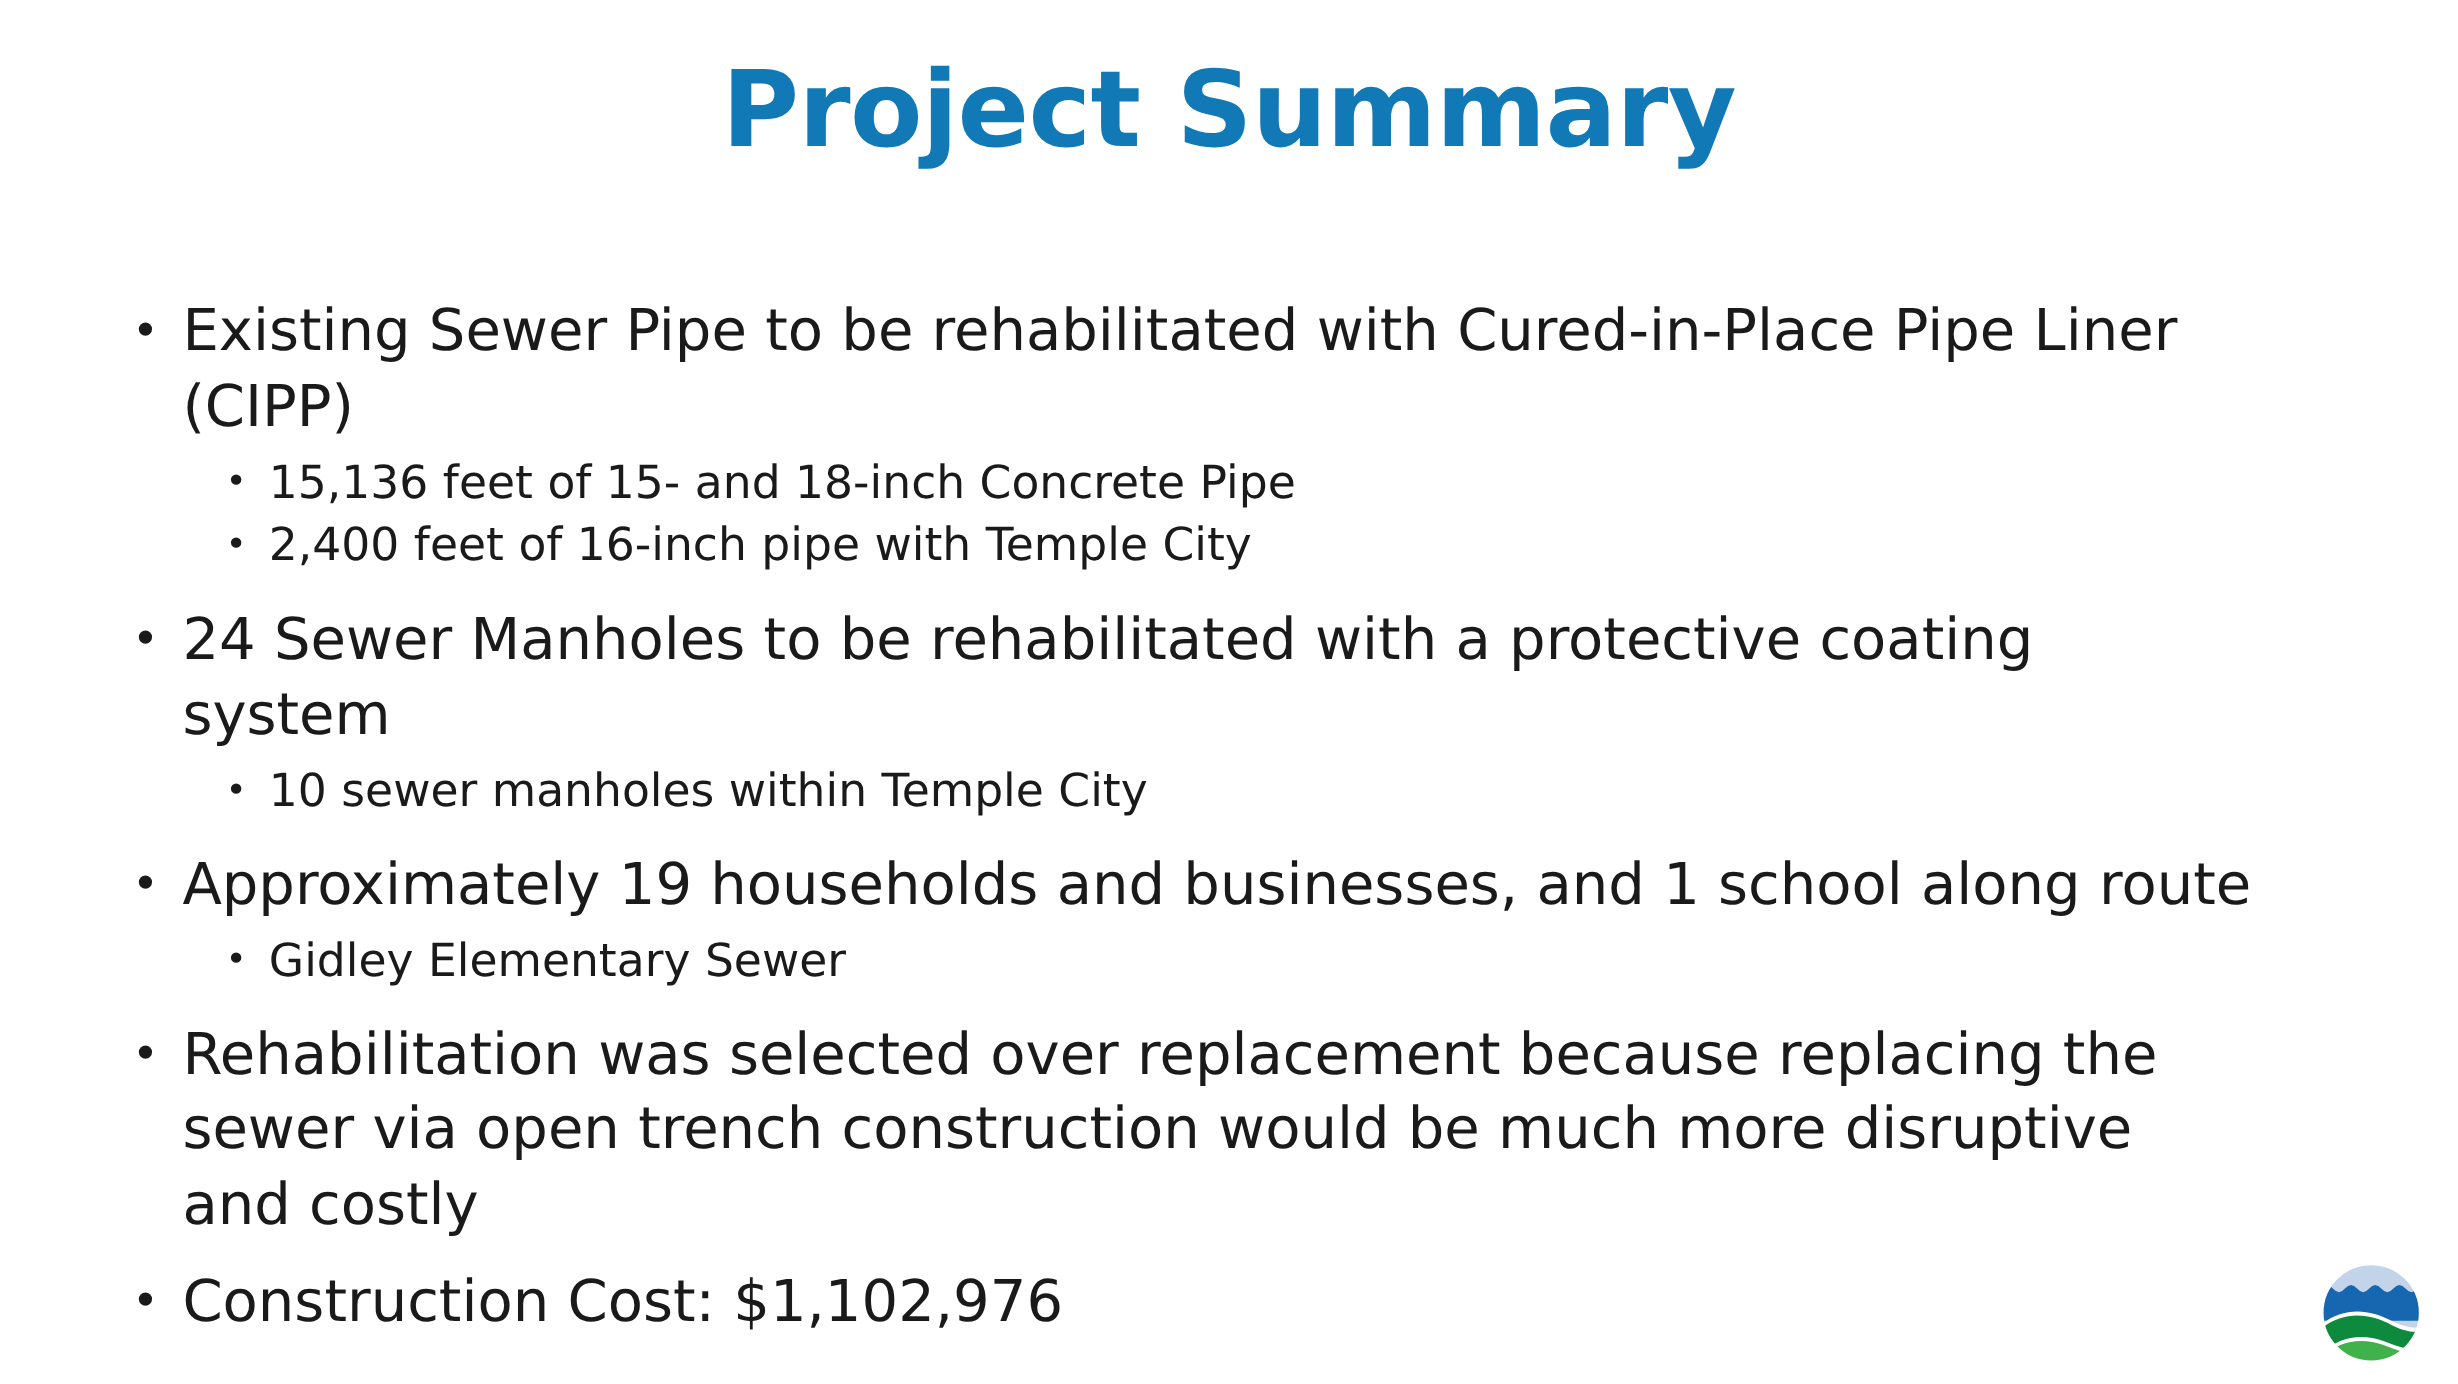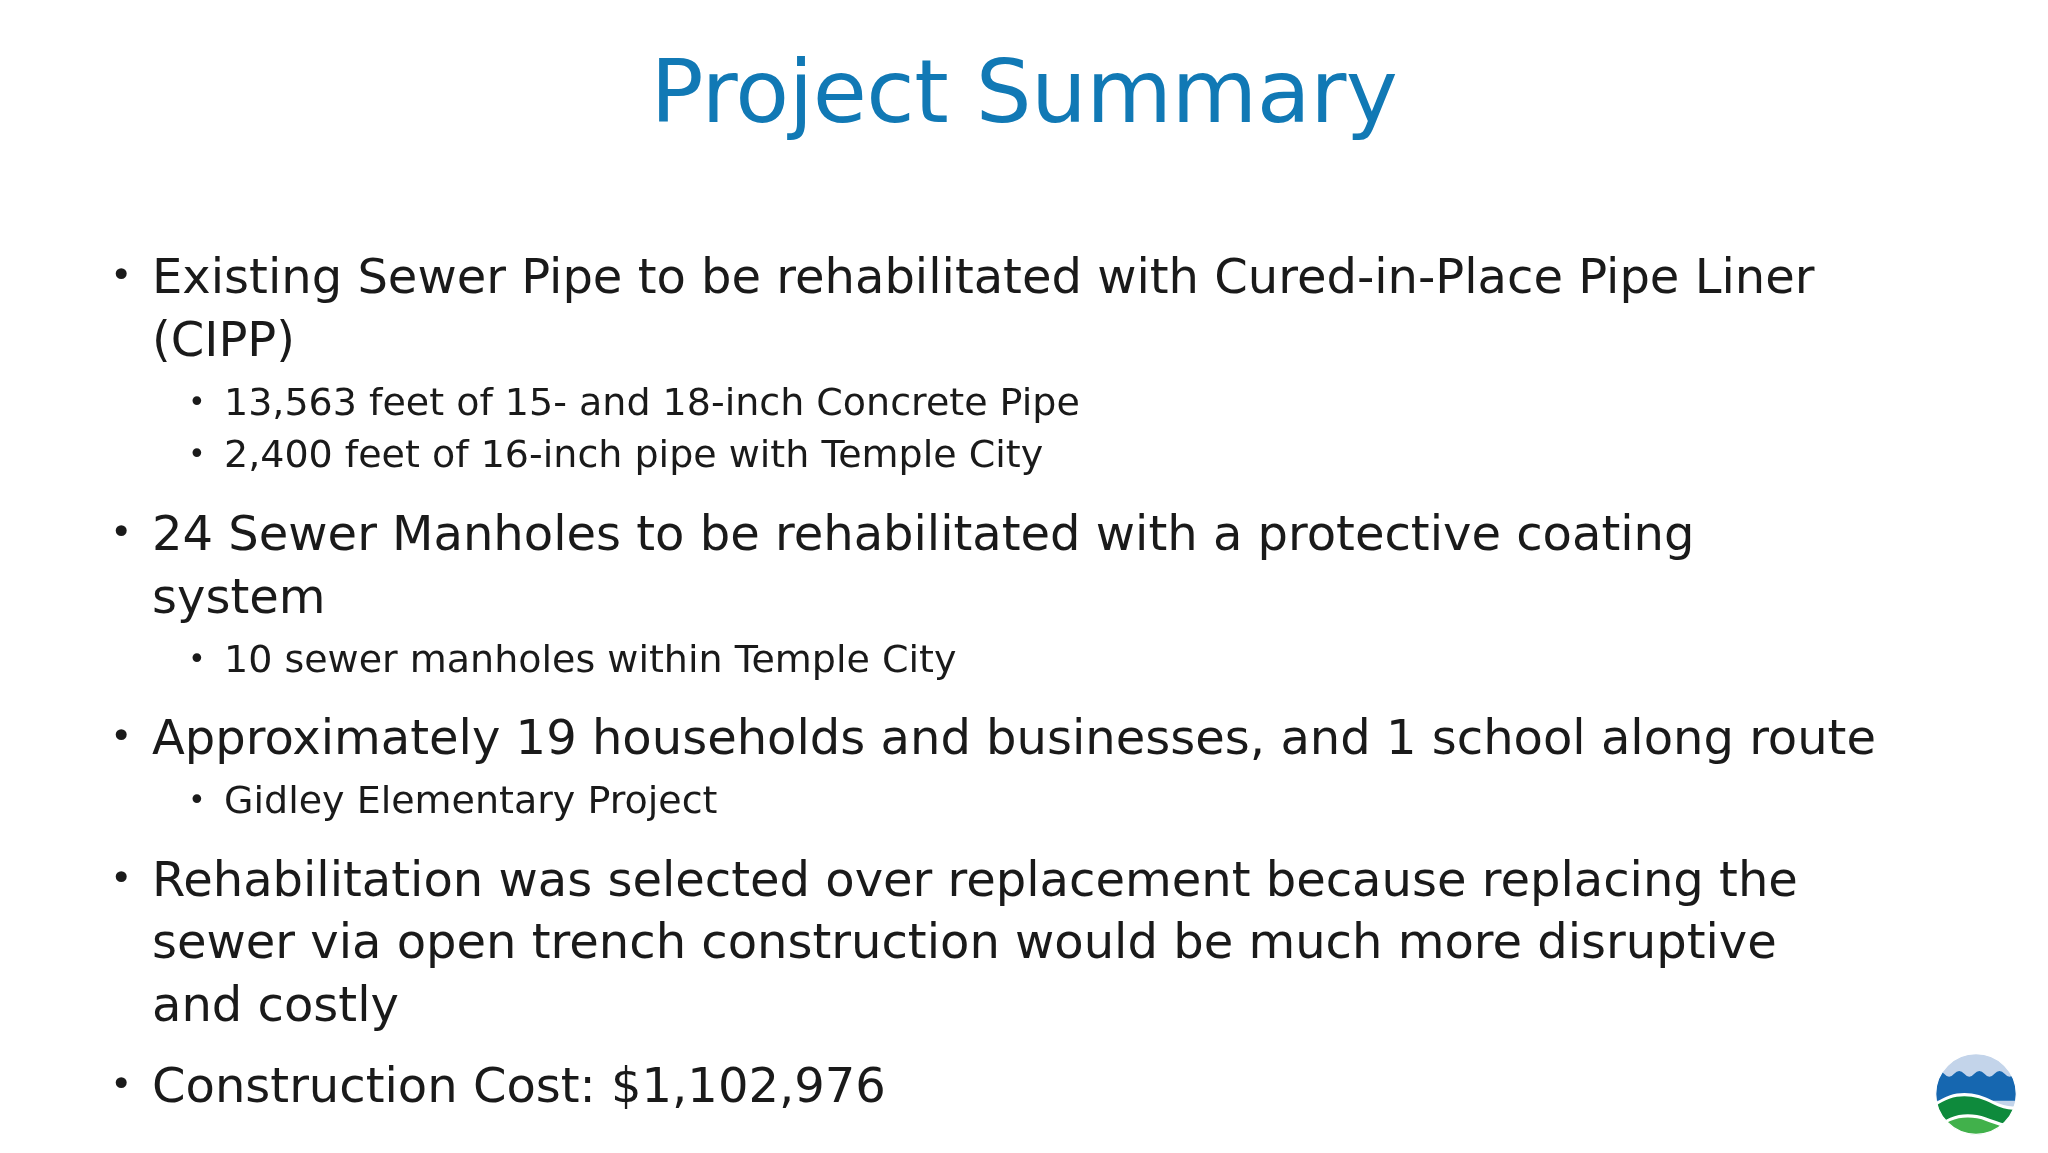--- a/index.html
+++ b/index.html
@@ -23,21 +23,21 @@
   }
 
   
   .slide-title {
     position: absolute;
     top: 44px;
     left: 0;
     width: 2048px;
     text-align: center;
     font-family: "DejaVu Sans", sans-serif;
-    font-weight: normal;
+    font-weight: bold;
     font-size: 88px;
     line-height: 1.1;
     letter-spacing: -0.5px;
     color: #1179B5;
     white-space: nowrap;
   }
 
   
   .body-list {
     position: absolute;
@@ -109,21 +109,21 @@
 
   <div class="body-list">
 
     <div class="bullet-l1">
       <span class="marker">•</span>
       <span class="btext">Existing Sewer Pipe to be rehabilitated with Cured-in-Place Pipe Liner (CIPP)</span>
     </div>
 
     <div class="bullet-l2">
       <span class="marker">•</span>
-      <span class="btext">13,563 feet of 15- and 18-inch Concrete Pipe</span>
+      <span class="btext">15,136 feet of 15- and 18-inch Concrete Pipe</span>
     </div>
 
     <div class="bullet-l2">
       <span class="marker">•</span>
       <span class="btext">2,400 feet of 16-inch pipe with Temple City</span>
     </div>
 
     <div class="group-gap"></div>
 
     <div class="bullet-l1">
@@ -138,21 +138,21 @@
 
     <div class="group-gap"></div>
 
     <div class="bullet-l1">
       <span class="marker">•</span>
       <span class="btext">Approximately 19 households and businesses, and 1 school along route</span>
     </div>
 
     <div class="bullet-l2">
       <span class="marker">•</span>
-      <span class="btext">Gidley Elementary Project</span>
+      <span class="btext">Gidley Elementary Sewer</span>
     </div>
 
     <div class="group-gap"></div>
 
     <div class="bullet-l1">
       <span class="marker">•</span>
       <span class="btext">Rehabilitation was selected over replacement because replacing the sewer via open trench construction would be much more disruptive and costly</span>
     </div>
 
     <div class="group-gap-sm"></div>

